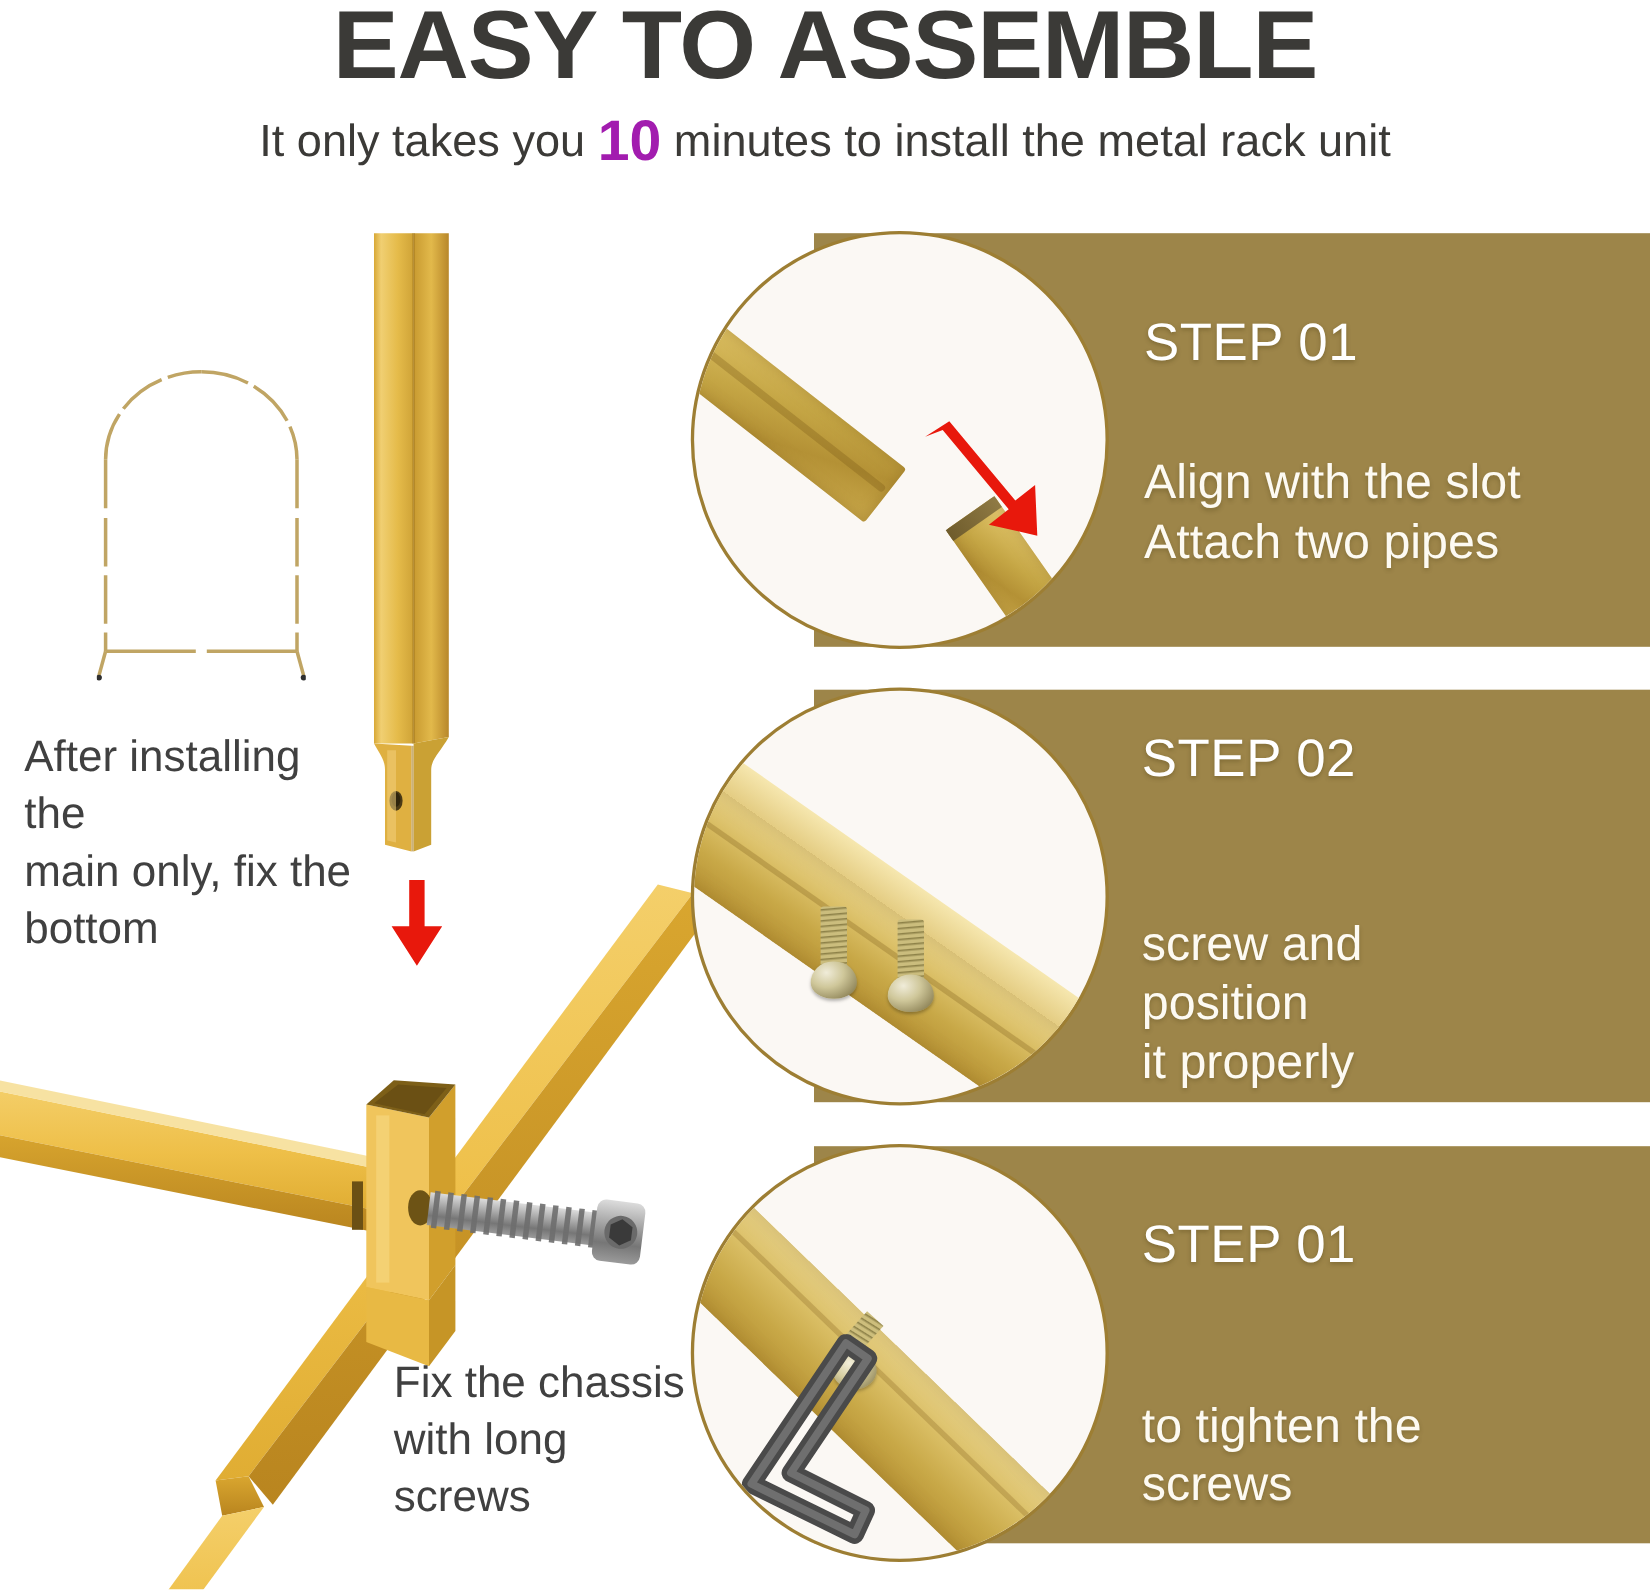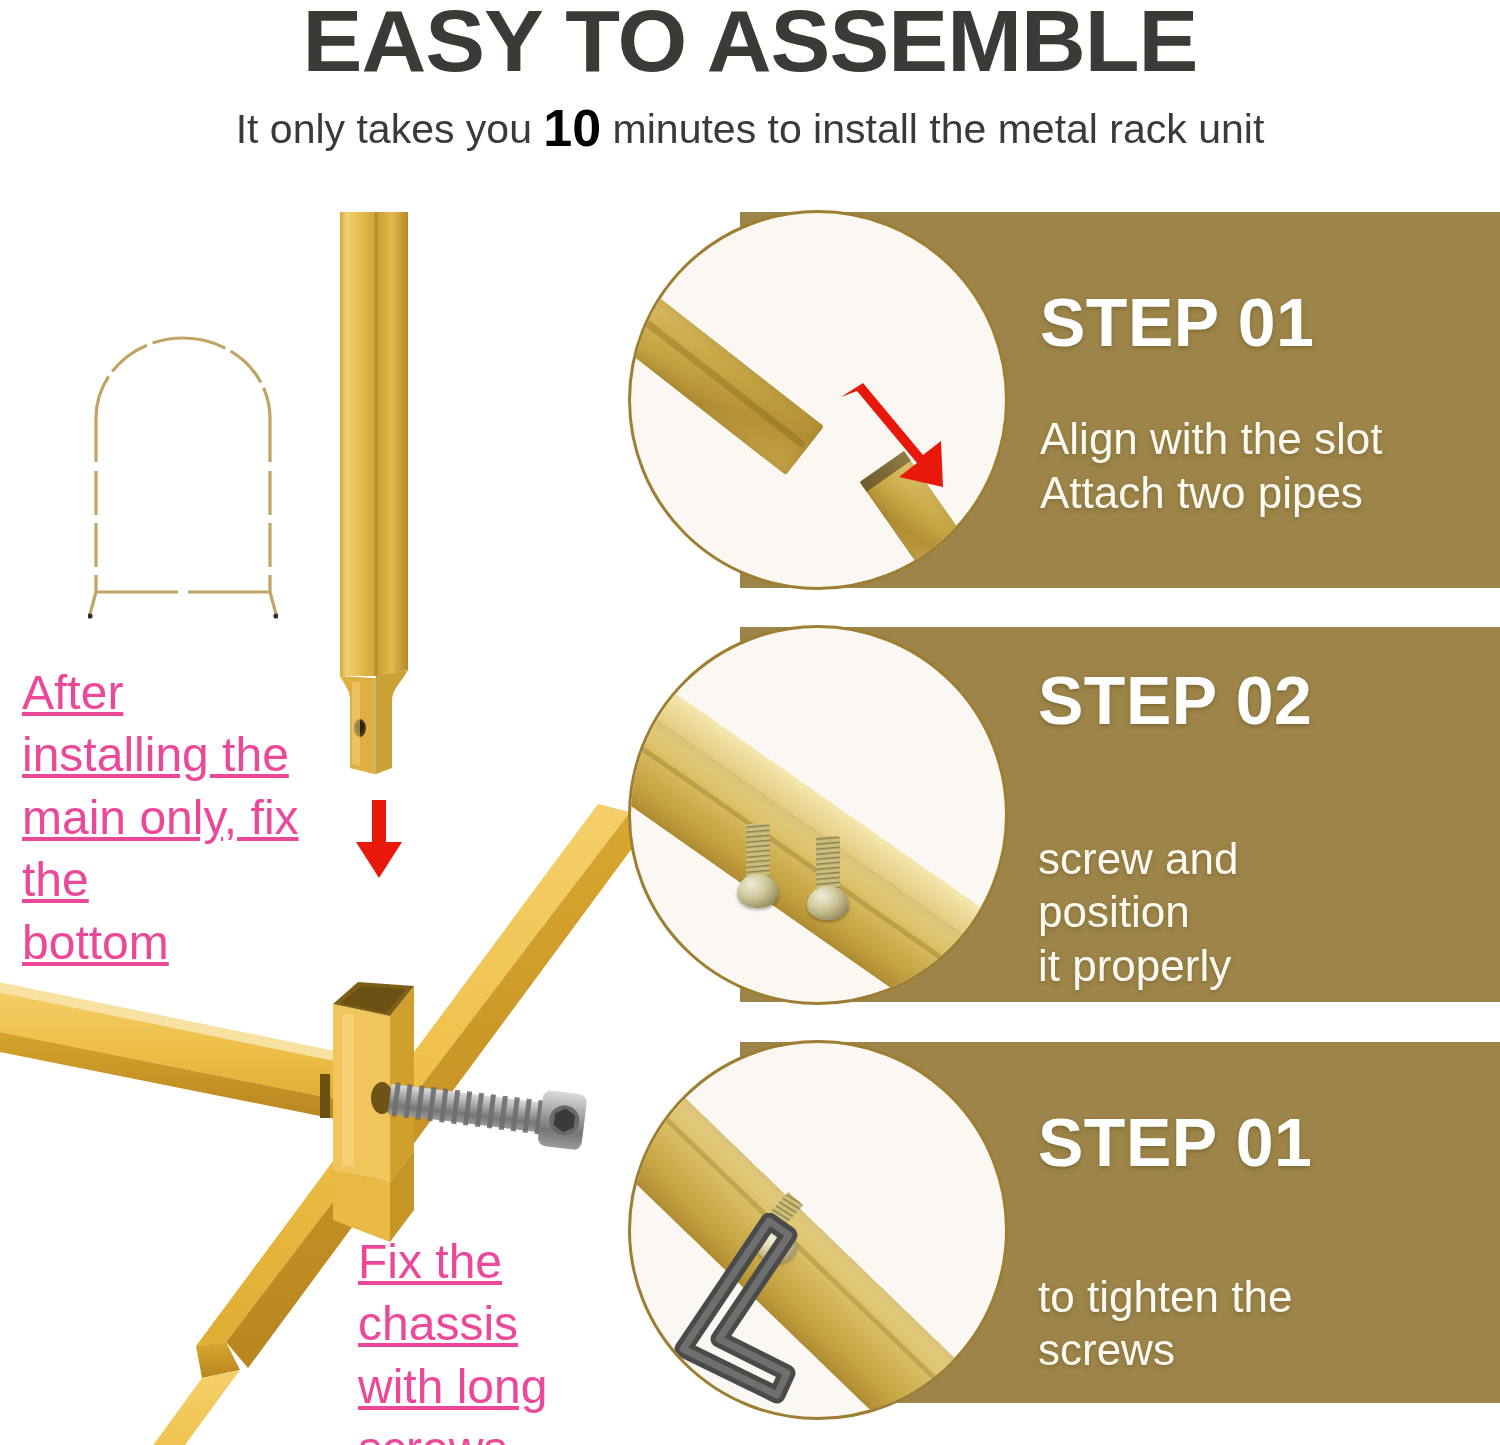--- a/index.html
+++ b/index.html
@@ -17,21 +17,21 @@
     font-family:"Liberation Sans","DejaVu Sans",sans-serif;
     font-weight:bold;font-size:88px;letter-spacing:-1px;
     color:#3b3a37;line-height:1.02;
     transform:scaleX(1.02);transform-origin:center top;
     white-space:nowrap;
   }
   #subtitle{
     position:absolute;left:0;top:100px;width:1500px;text-align:center;
     font-size:41px;color:#3b3a37;white-space:nowrap;line-height:1.1;
   }
-  #subtitle .num{color:#000000;font-weight:bold;font-size:52px;vertical-align:-3px;}
+  #subtitle .num{color:#a21caf;font-weight:bold;font-size:52px;vertical-align:-3px;}
 
   
   .band{position:absolute;background:#9d8549;}
   #band-1{left:740px;top:212px;width:760px;height:376px;}
   #band-2{left:740px;top:627px;width:760px;height:375px;}
   #band-3{left:740px;top:1042px;width:760px;height:361px;}
 
   
   .photo-circle{
     position:absolute;border-radius:50%;overflow:hidden;
@@ -112,38 +112,38 @@
   }
   #p3-screw .head{
     position:absolute;left:8px;top:36px;width:40px;height:34px;border-radius:50%;
     background:radial-gradient(ellipse at 38% 30%,#f3efdb 0%,#d5cd9f 42%,#9d9366 78%,#70683f 100%);
     box-shadow:0 2px 3px rgba(0,0,0,.25);
   }
   #p3-wrench{position:absolute;left:18px;top:170px;}
 
   
   .step-title{
-    position:absolute;color:#ffffff;font-weight:bold;font-size:68px;
+    position:absolute;color:#ffffff;font-weight:normal;font-size:48px;
     letter-spacing:.5px;white-space:nowrap;line-height:1;
     text-shadow:0 2px 4px rgba(70,55,15,.35);
   }
   .step-desc{
     position:absolute;color:#fdfaf2;font-size:44px;line-height:1.22;
     text-shadow:0 2px 4px rgba(70,55,15,.30);
     margin-top:20px;
   }
   #step1-title{left:1040px;top:288px;}
   #step1-desc {left:1040px;top:392px;}
   #step2-title{left:1038px;top:666px;}
   #step2-desc {left:1038px;top:758px;}
   #step3-title{left:1038px;top:1108px;}
   #step3-desc {left:1038px;top:1196px;}
 
   
-  .caption{position:absolute;color:#ec4899;font-size:48px;line-height:1.3;text-decoration:underline;}
+  .caption{position:absolute;color:#404040;font-size:40px;line-height:1.3;}
   #caption-top{left:22px;top:662px;width:300px;}
   #caption-bottom{left:358px;top:1231px;width:280px;text-align:left;}
 
   
   #arch-drawing{position:absolute;left:88px;top:326px;width:190px;height:300px;}
 
   
   #pipe-vertical{position:absolute;left:330px;top:208px;width:90px;height:600px;}
 
   

